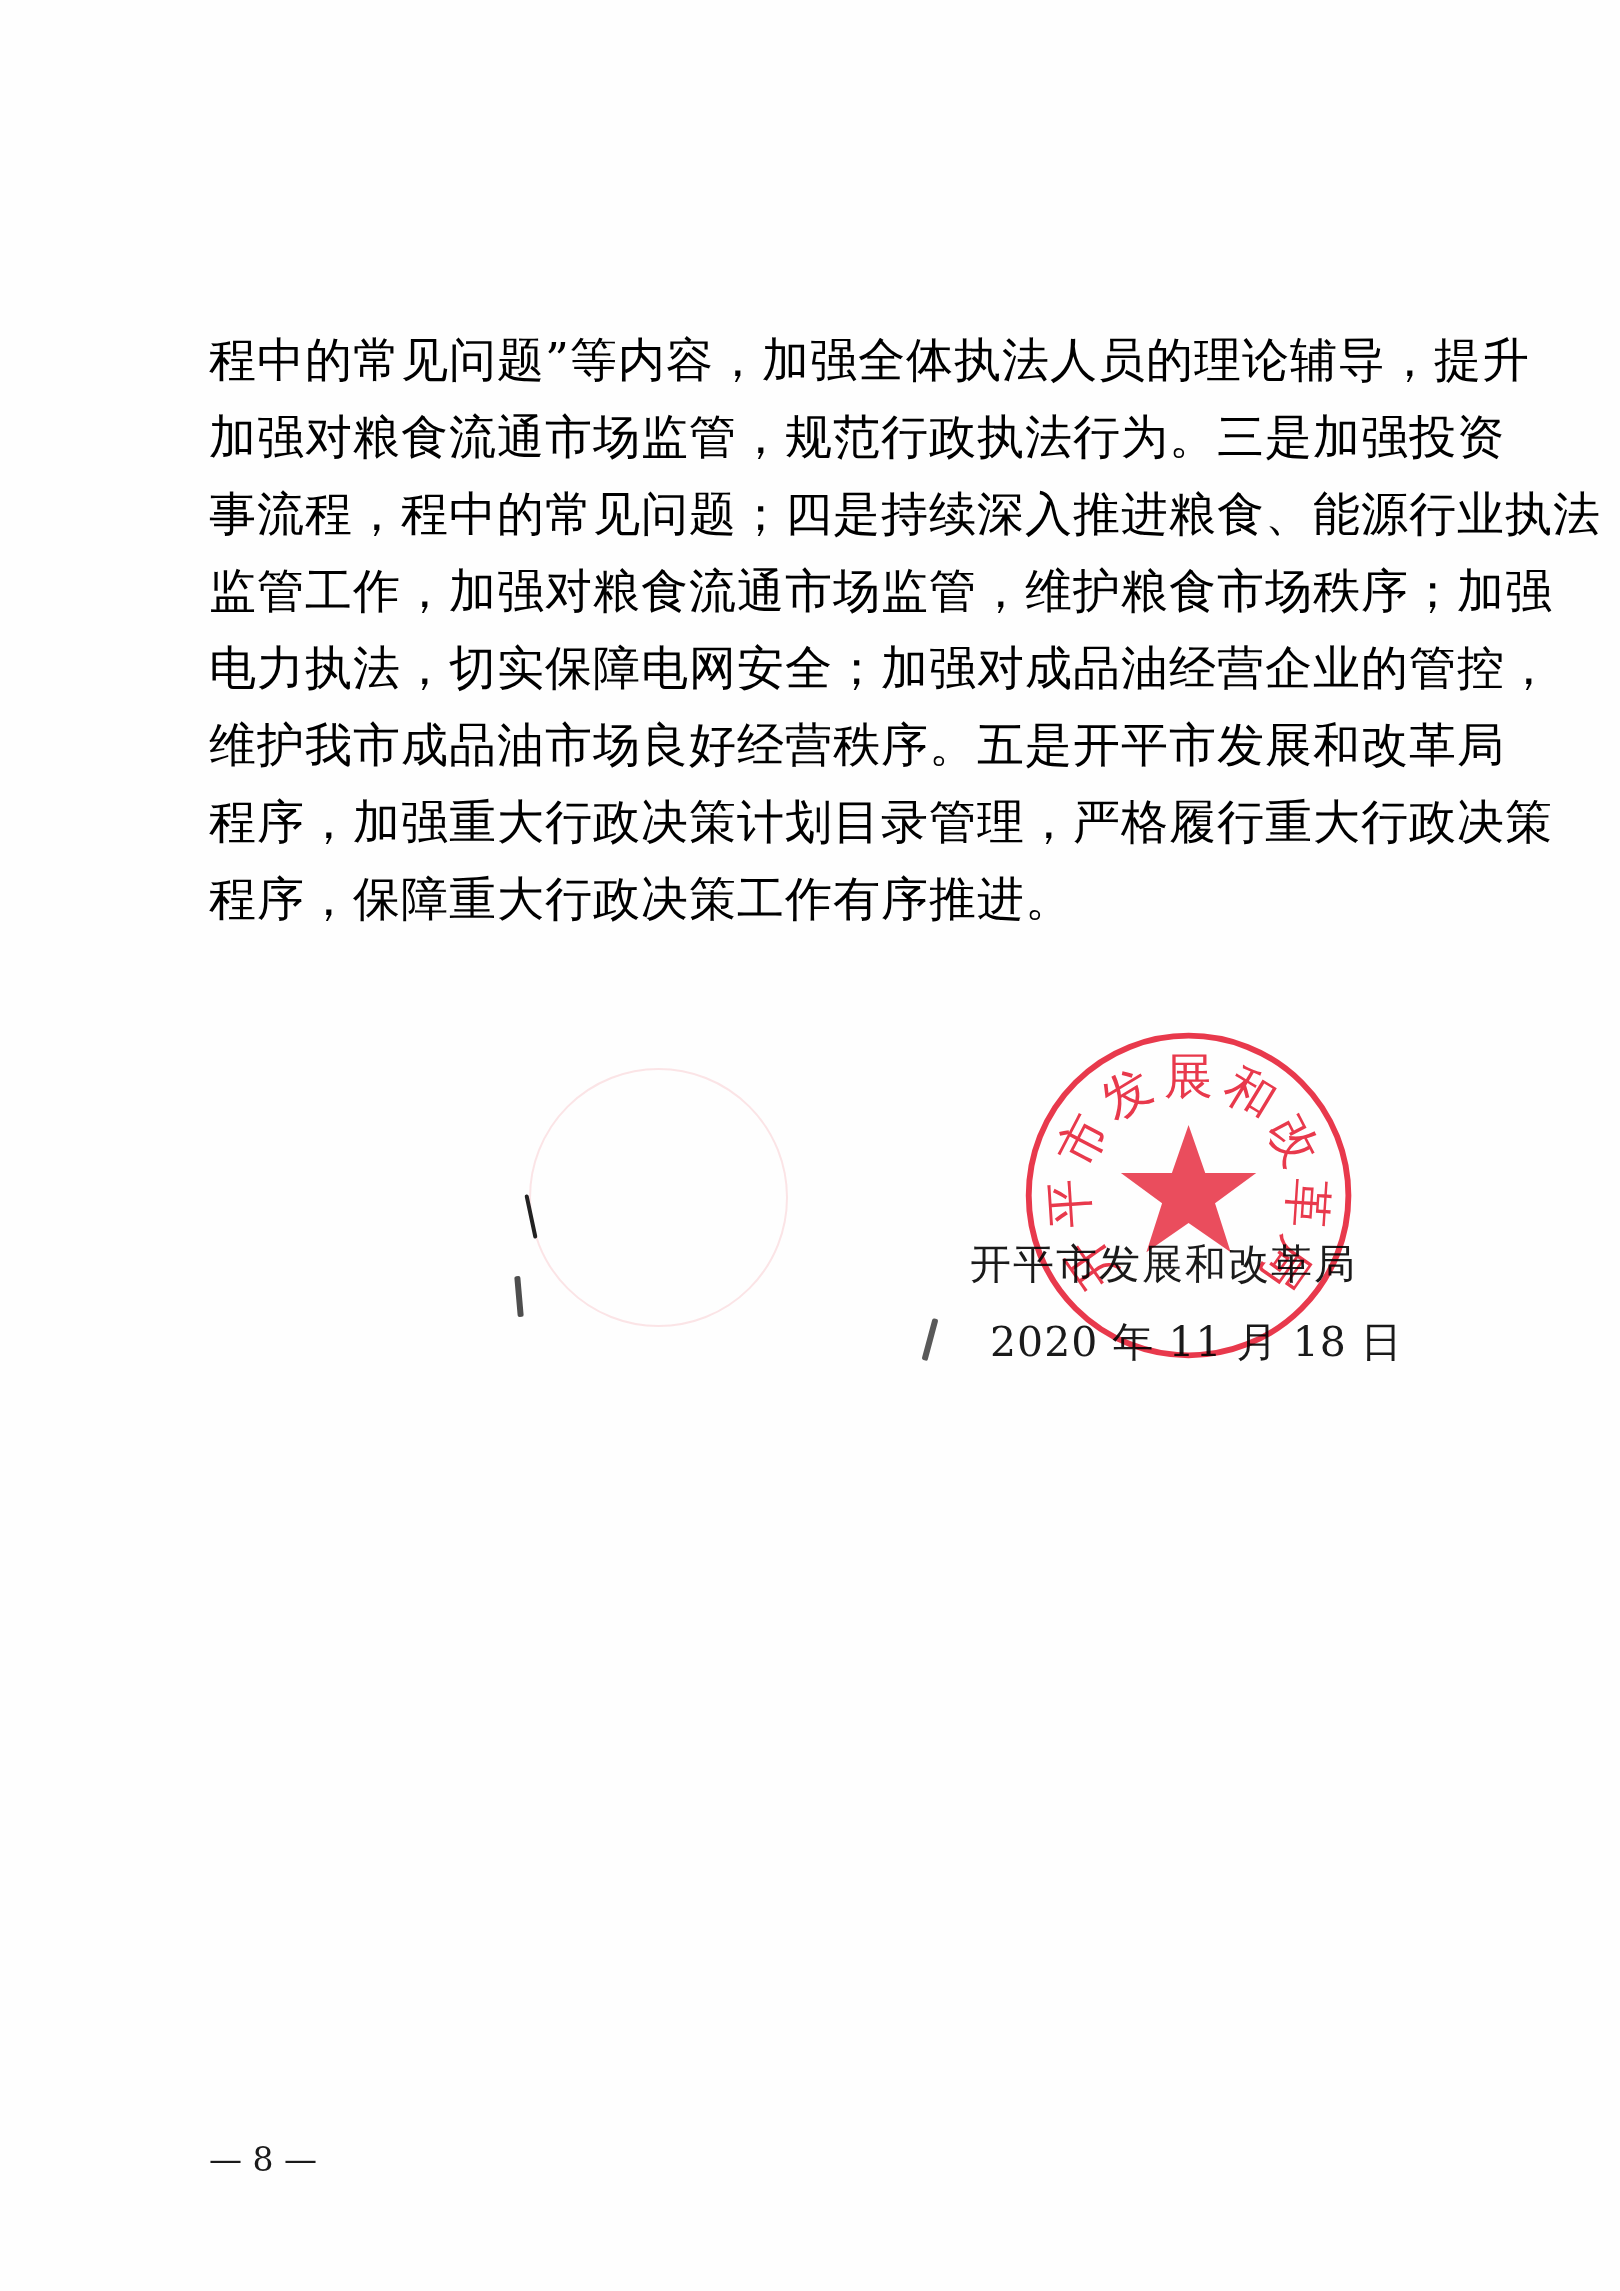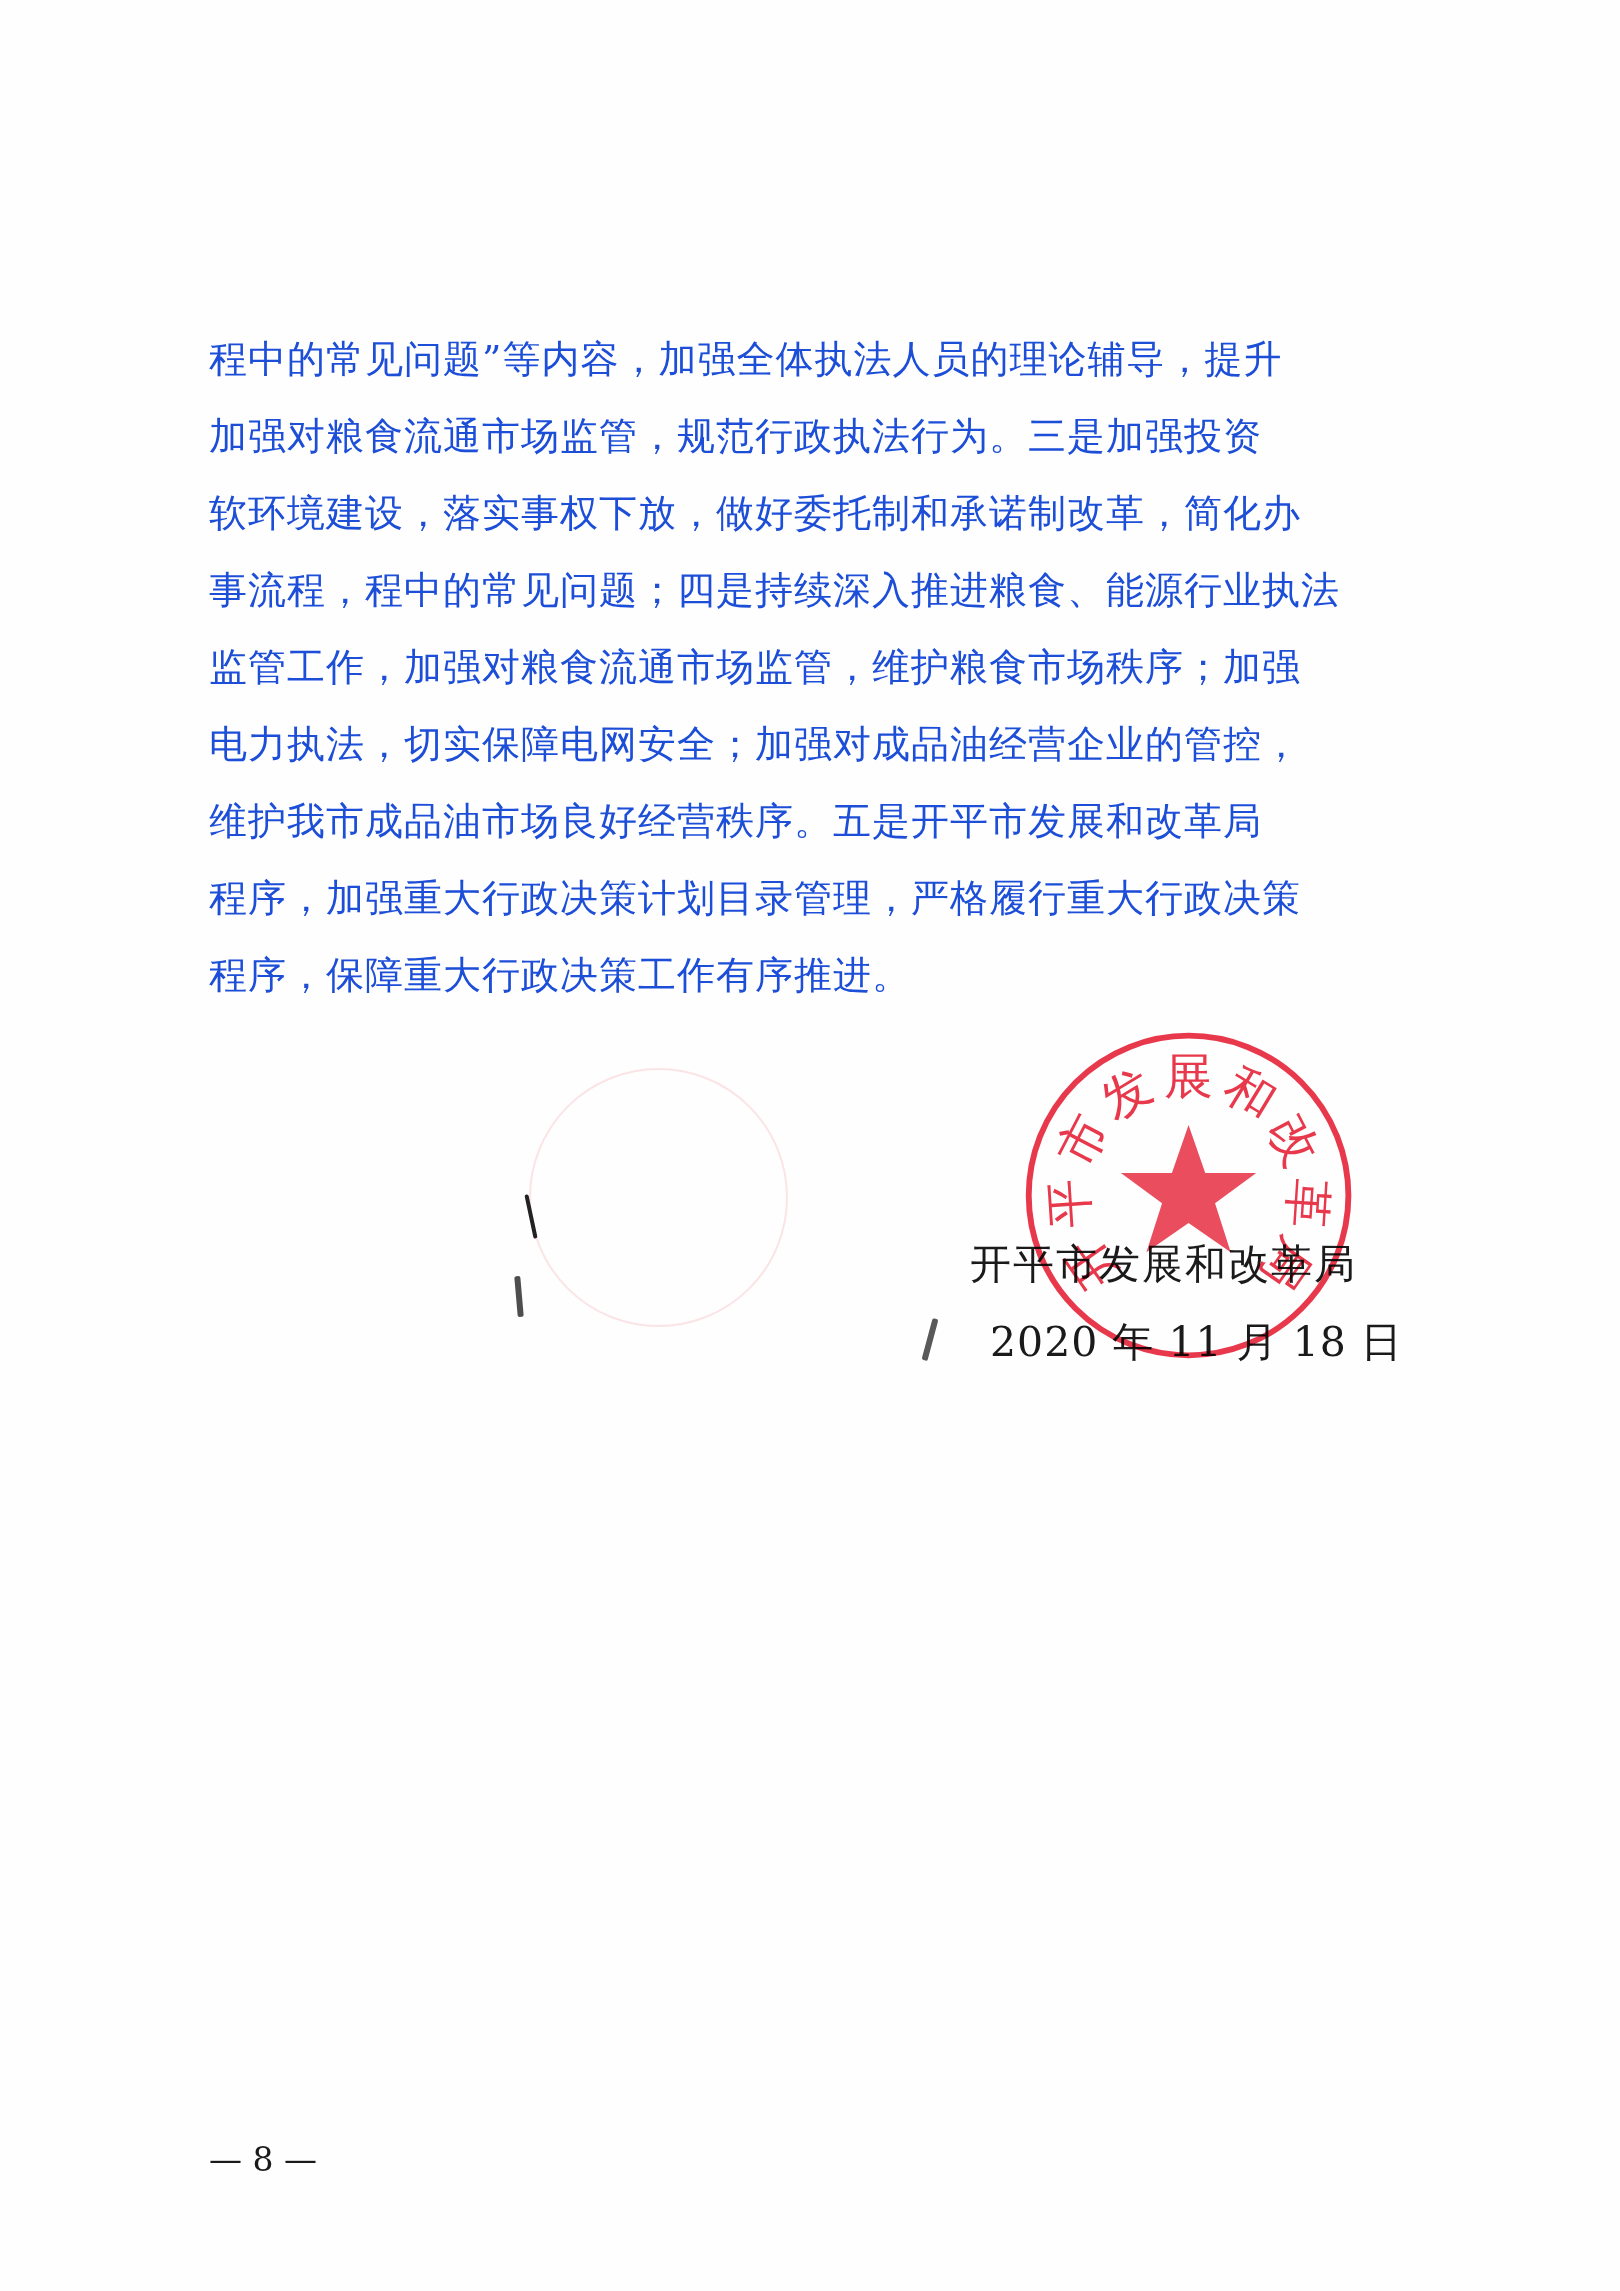--- a/index.html
+++ b/index.html
@@ -1,21 +1,21 @@
 <!DOCTYPE html>
 <html><head>
 <meta charset="utf-8">
 <style>
   html, body { margin: 0; padding: 0; background: #ffffff; }
   body { width: 1620px; height: 2292px; position: relative; overflow: hidden; }
   .page { position: absolute; left: 0; top: 0; width: 1620px; height: 2292px; background: #fefefe; }
   .body-text {
     position: absolute; left: 209px; top: 321px; width: 1215px;
     font-family: "DejaVu Serif", "Liberation Serif", serif;
-    font-size: 38px; line-height: 77px; color: #1d4ed8;
+    font-size: 47px; line-height: 77px; color: #000000;
     letter-spacing: 1px;
   }
   .line { white-space: nowrap; height: 77px; display: block; }
   .bold { font-weight: normal; font-family: "DejaVu Sans", sans-serif; }
   .sign {
     position: absolute; font-family: "DejaVu Serif", "Liberation Serif", serif;
     color: #1a1a1a; white-space: nowrap;
   }
   .sign-org { left: 970px; top: 1237px; font-size: 41px; letter-spacing: 2px; }
   .sign-date { left: 990px; top: 1315px; font-size: 41px; letter-spacing: 1px; }
@@ -29,21 +29,20 @@
   .ghost { position: absolute; border: 2px solid rgba(232,40,60,0.12); border-radius: 50%; }
 </style>
 </head>
 <body>
 
 <div class="page">
 
   <div class="body-text" id="body-text">
       <div class="line"><span>程中的常见问题”等内容，加强全体执法人员的理论辅导，提升</span></div>
       <div class="line"><span>加强对粮食流通市场监管，规范行政执法行为。</span><span class="bold">三是</span><span>加强投资</span></div>
-      <div class="line"><span>软环境建设，落实事权下放，做好委托制和承诺制改革，简化办</span></div>
       <div class="line"><span>事流程，程中的常见问题；</span><span class="bold">四是</span><span>持续深入推进粮食、能源行业执法</span></div>
       <div class="line"><span>监管工作，加强对粮食流通市场监管，维护粮食市场秩序；加强</span></div>
       <div class="line"><span>电力执法，切实保障电网安全；加强对成品油经营企业的管控，</span></div>
       <div class="line"><span>维护我市成品油市场良好经营秩序。</span><span class="bold">五是</span><span>开平市发展和改革局</span></div>
       <div class="line"><span>程序，加强重大行政决策计划目录管理，严格履行重大行政决策</span></div>
       <div class="line"><span>程序，保障重大行政决策工作有序推进。</span></div>
     </div>
 
   <div class="ghost" style="left:529px; top:1068px; width:255px; height:255px;"></div>
 

